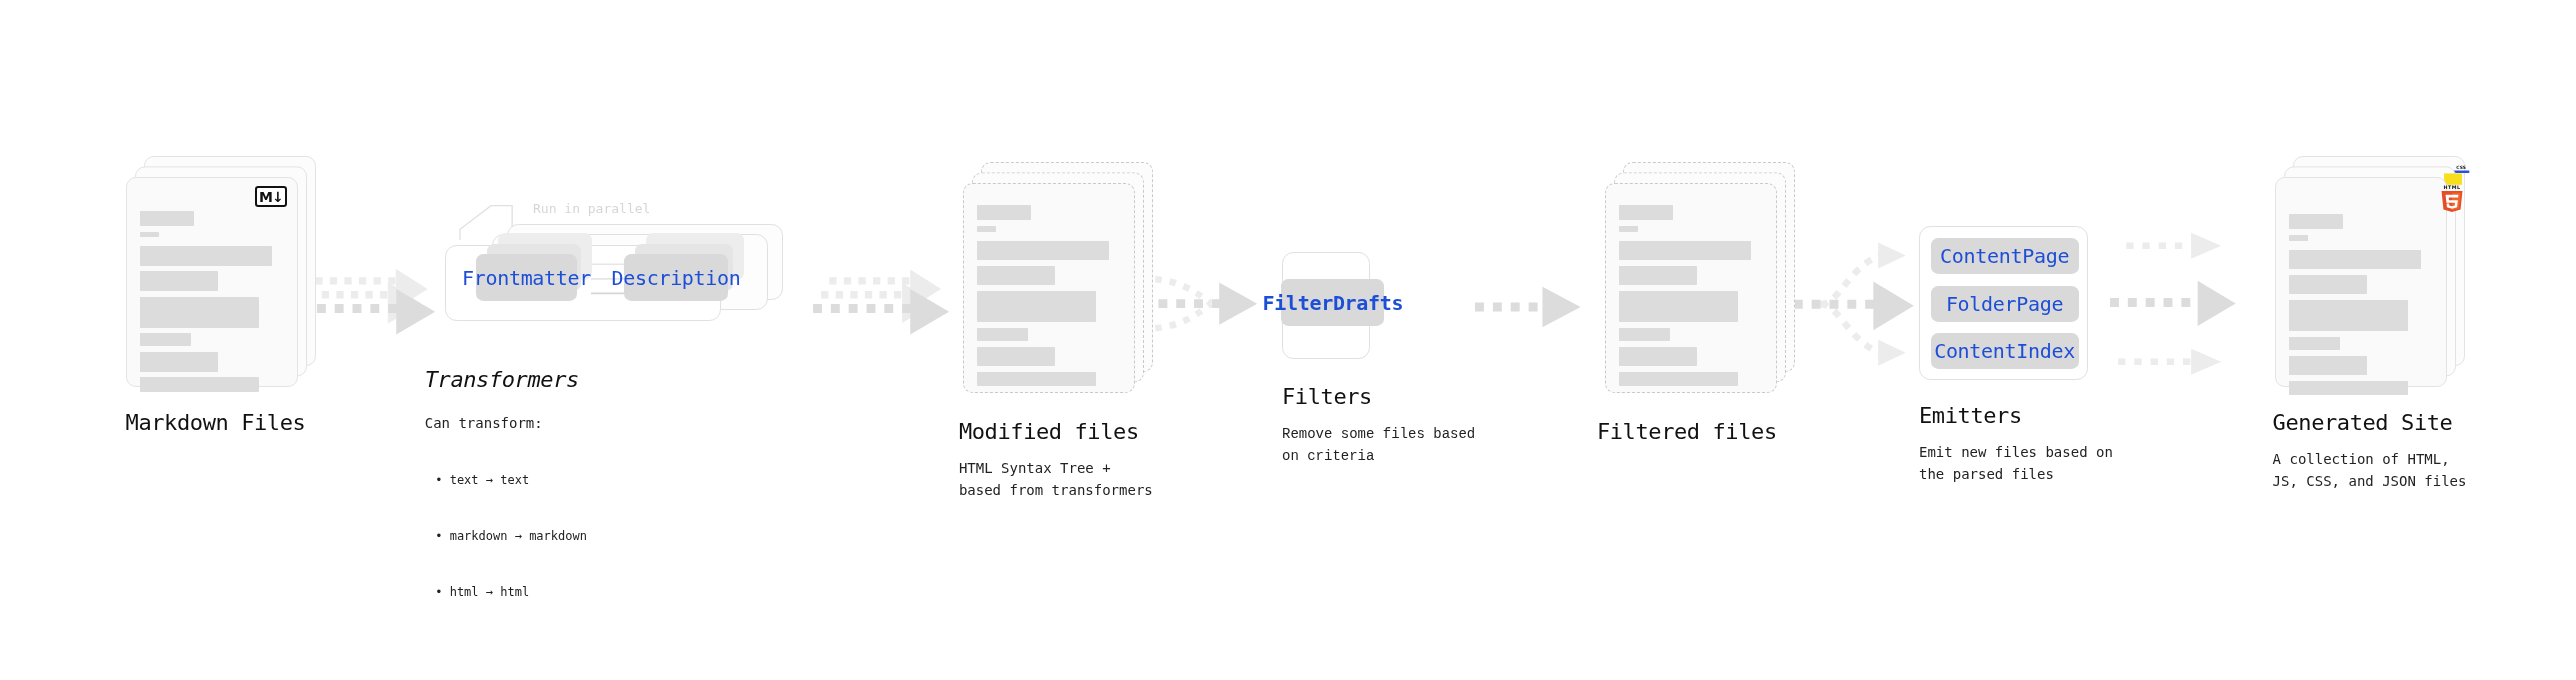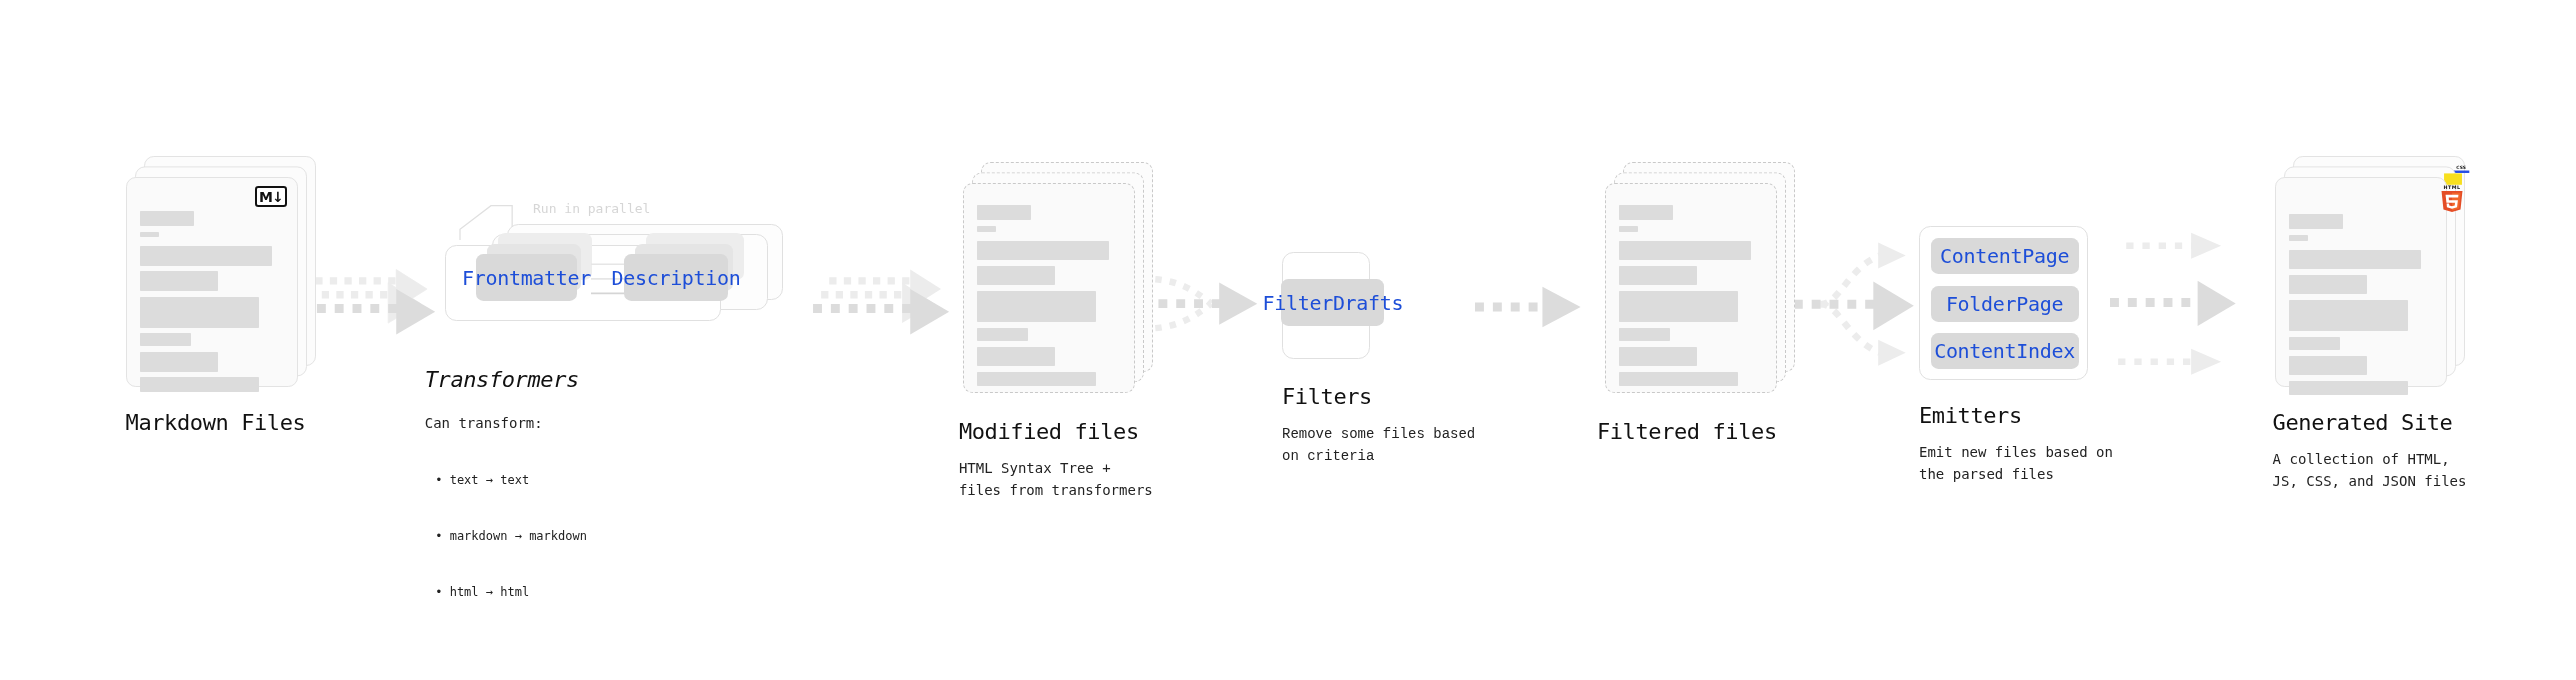--- a/index.html
+++ b/index.html
@@ -175,35 +175,35 @@
           <div class="bar" style="width:78px;height:19.5px;"></div>
           <div class="bar" style="width:119px;height:31px;"></div>
           <div class="bar" style="width:51px;height:13px;"></div>
           <div class="bar" style="width:78px;height:19.5px;"></div>
           <div class="bar" style="width:119px;height:14.6px;"></div>
         </div>
       </div>
     </div>
     <div class="title" style="left:-4.1px; top:236px;">Modified files</div>
     <div class="sub" style="left:-4.1px; top:275px;">HTML Syntax Tree +
-files from transformers</div>
+based from transformers</div>
   </div>
 
   <svg style="left:1134px; top:268px; width:142px; height:81px;" viewBox="0 0 175 100" width="142" height="81">
     <g stroke="#ececec" stroke-width="8" stroke-dasharray="8 10" fill="none">
       <path d="M8 13 C50 13, 70 24, 95 44"></path>
       <path d="M8 75 C50 75, 70 64, 95 44"></path>
     </g>
     <line x1="8" y1="44" x2="110" y2="44" stroke="#dcdcdc" stroke-width="11" stroke-dasharray="11 11" fill="none"></line>
     <polygon points="105,18 152,44 105,70" fill="#dcdcdc"></polygon>
   </svg>
 
   <div class="stage" style="left:1282px; top:252px;">
     <div class="pbox" style="left:0; top:0; width:88px; height:107px; position:relative;">
-      <div class="chip" style="position:absolute; left:11.4px; top:26px; width:103px; height:47px; margin-left:-13px;">
+      <div class="chip" style="position:absolute; left:11.4px; top:26px; width:103px; height:47px; margin-left:-13px;font-weight:bold;">
         <span>FilterDrafts</span>
       </div>
     </div>
     <div class="title" style="left:0px; top:132px;">Filters</div>
     <div class="sub" style="left:0px; top:172px;font-family:Liberation Mono, monospace;">Remove some files based
 on criteria</div>
   </div>
 
   <svg style="left:1475px; top:289px; width:130px; height:49px;" viewBox="0 0 160 60" width="130" height="49">
     <line x1="0" y1="22" x2="88" y2="22" stroke="#dcdcdc" stroke-width="11" stroke-dasharray="11 11" fill="none"></line>

